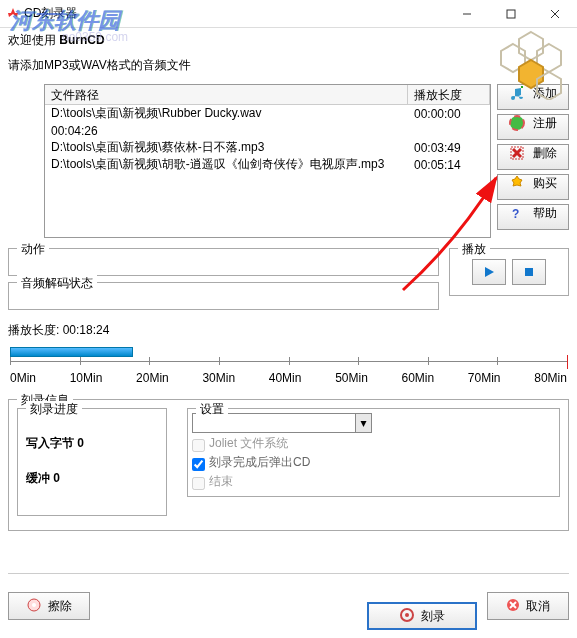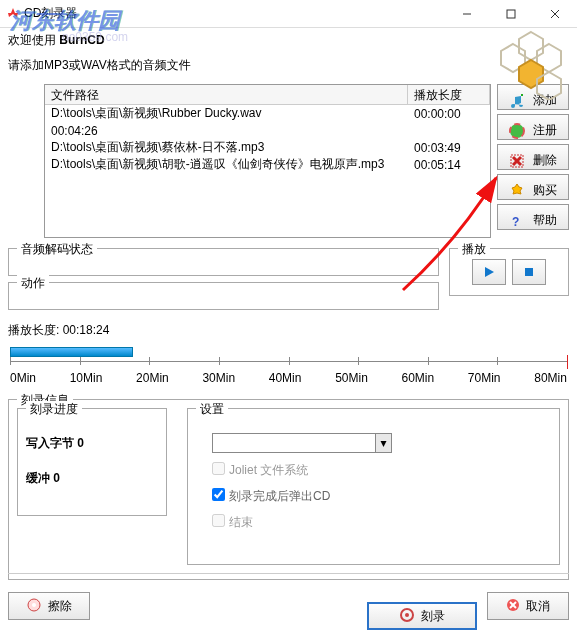--- a/index.html
+++ b/index.html
@@ -27,21 +27,21 @@
 
 .listbox { border: 1px solid #999; background: #fff; height: 154px; overflow: hidden; margin-left: 36px; }
 .listhead { display: flex; border-bottom: 1px solid #ccc; background: #f6f6f6; height: 20px; }
 .listhead > div { padding: 2px 6px; border-right: 1px solid #ccc; }
 .col-path { flex: 1; }
 .col-dur { width: 82px; }
 .listrow { display: flex; height: 17px; align-items: center; }
 .listrow > div { padding: 0 6px; white-space: nowrap; overflow: hidden; }
 .listrow .col-dur { text-align: left; }
 
-.sidebtn { height: 26px; border: 1px solid #999; background: linear-gradient(#fdfdfd,#e8e8e8); display: flex; align-items: flex-end; justify-content: center; gap: 8px; cursor: pointer; }
+.sidebtn { height: 26px; border: 1px solid #999; background: linear-gradient(#fdfdfd,#e8e8e8); display: flex; align-items: flex-start; justify-content: center; gap: 8px; cursor: pointer; }
 .sidebtn .ic { width: 16px; height: 16px; display: flex; align-items: center; justify-content: center; }
 
 .arrow { position: absolute; left: 398px; top: 170px; pointer-events: none; z-index: 4; }
 
 .group { border: 1px solid #aaa; margin-top: 12px; padding: 8px; position: relative; }
 .group > legend, .group-title { position: absolute; top: -8px; left: 8px; background: #fff; padding: 0 4px; }
 
 .decode-row { display: flex; gap: 10px; margin-top: 10px; }
 .decode-left { flex: 1; }
 .decode-right { width: 120px; }
@@ -65,21 +65,21 @@
 .burn-group { margin-top: 14px; }
 .burn-cols { display: flex; gap: 20px; }
 .burn-left { width: 150px; }
 .burn-right { flex: 1; }
 
 .kv { margin: 18px 0; font-weight: bold; }
 
 .combo { width: 180px; height: 20px; border: 1px solid #888; background: #fff; display: flex; align-items: center; }
 .combo .arrow-dn { width: 16px; height: 18px; background: #e8e8e8; border-left: 1px solid #888; margin-left: auto; display:flex;align-items:center;justify-content:center; }
 
-.chk { display: flex; align-items: flex-start; gap: 4px; margin: 9px 0; color: #666; }
+.chk { display: flex; align-items: flex-end; gap: 4px; margin: 2px 0; color: #666; }
 .chk.disabled { color: #999; }
 .chk input { width: 13px; height: 13px; }
 
 .footer { position: absolute; bottom: 8px; left: 8px; right: 8px; display: flex; align-items: center; border-top: 1px solid #ccc; padding-top: 8px; }
 .footer .btn { height: 28px; min-width: 82px; border: 1px solid #999; background: linear-gradient(#fdfdfd,#e8e8e8); display: flex; align-items: center; justify-content: center; gap: 6px; cursor: pointer; }
 .footer .spacer { flex: 1; }
 .footer .btn.main { border: 2px solid #2a72c8; min-width: 110px; margin-right: 10px; margin-top: 20px; }
 </style>
 </head>
 <body>
@@ -209,25 +209,25 @@
         <marker id="ah" markerWidth="10" markerHeight="10" refX="8" refY="3" orient="auto">
           <path d="M0,0 L0,6 L9,3 z" fill="#e11"></path>
         </marker>
       </defs>
     <path d="M5,120 Q60,70 98,8" stroke="#e11" stroke-width="3" fill="none" marker-end="url(#ah)"></path>
   </svg>
 
   <div class="decode-row">
     <div class="decode-left">
       <div class="field">
+        <div class="lbl">动作</div>
+        <div class="val"></div>
+      </div>
+      <div class="field">
         <div class="lbl">音频解码状态</div>
-        <div class="val"></div>
-      </div>
-      <div class="field">
-        <div class="lbl">动作</div>
         <div class="val"></div>
       </div>
     </div>
     <div class="decode-right">
       <div class="field" style="padding-bottom:10px">
         <div class="lbl">播放</div>
         <div class="playbtns">
           <div class="pbtn">
               <svg width="12" height="12">
                 <path d="M2 1 L11 6 L2 11 Z" fill="#17c"></path>
@@ -278,21 +278,21 @@
     <div class="group-title">刻录信息</div>
     <div class="burn-cols">
       <div class="burn-left">
         <div class="field" style="border:1px solid #aaa;padding:8px 8px 10px 8px">
           <div class="lbl">刻录进度</div>
           <div class="kv"><span>写入字节</span> <span>0</span></div>
           <div class="kv"><span>缓冲</span> <span>0</span></div>
         </div>
       </div>
       <div class="burn-right">
-        <div class="field" style="border:1px solid #aaa;padding:24px">
+        <div class="field" style="border:1px solid #aaa;padding:4px">
           <div class="lbl">设置</div>
           <div class="combo">
             <span class="arrow-dn">▾</span>
           </div>
           <label class="chk disabled">
               <input type="checkbox" disabled="" style=""> 
               <span>Joliet 文件系统</span>
             </label>
           <label class="chk">
               <input type="checkbox" checked="" style=""> 

